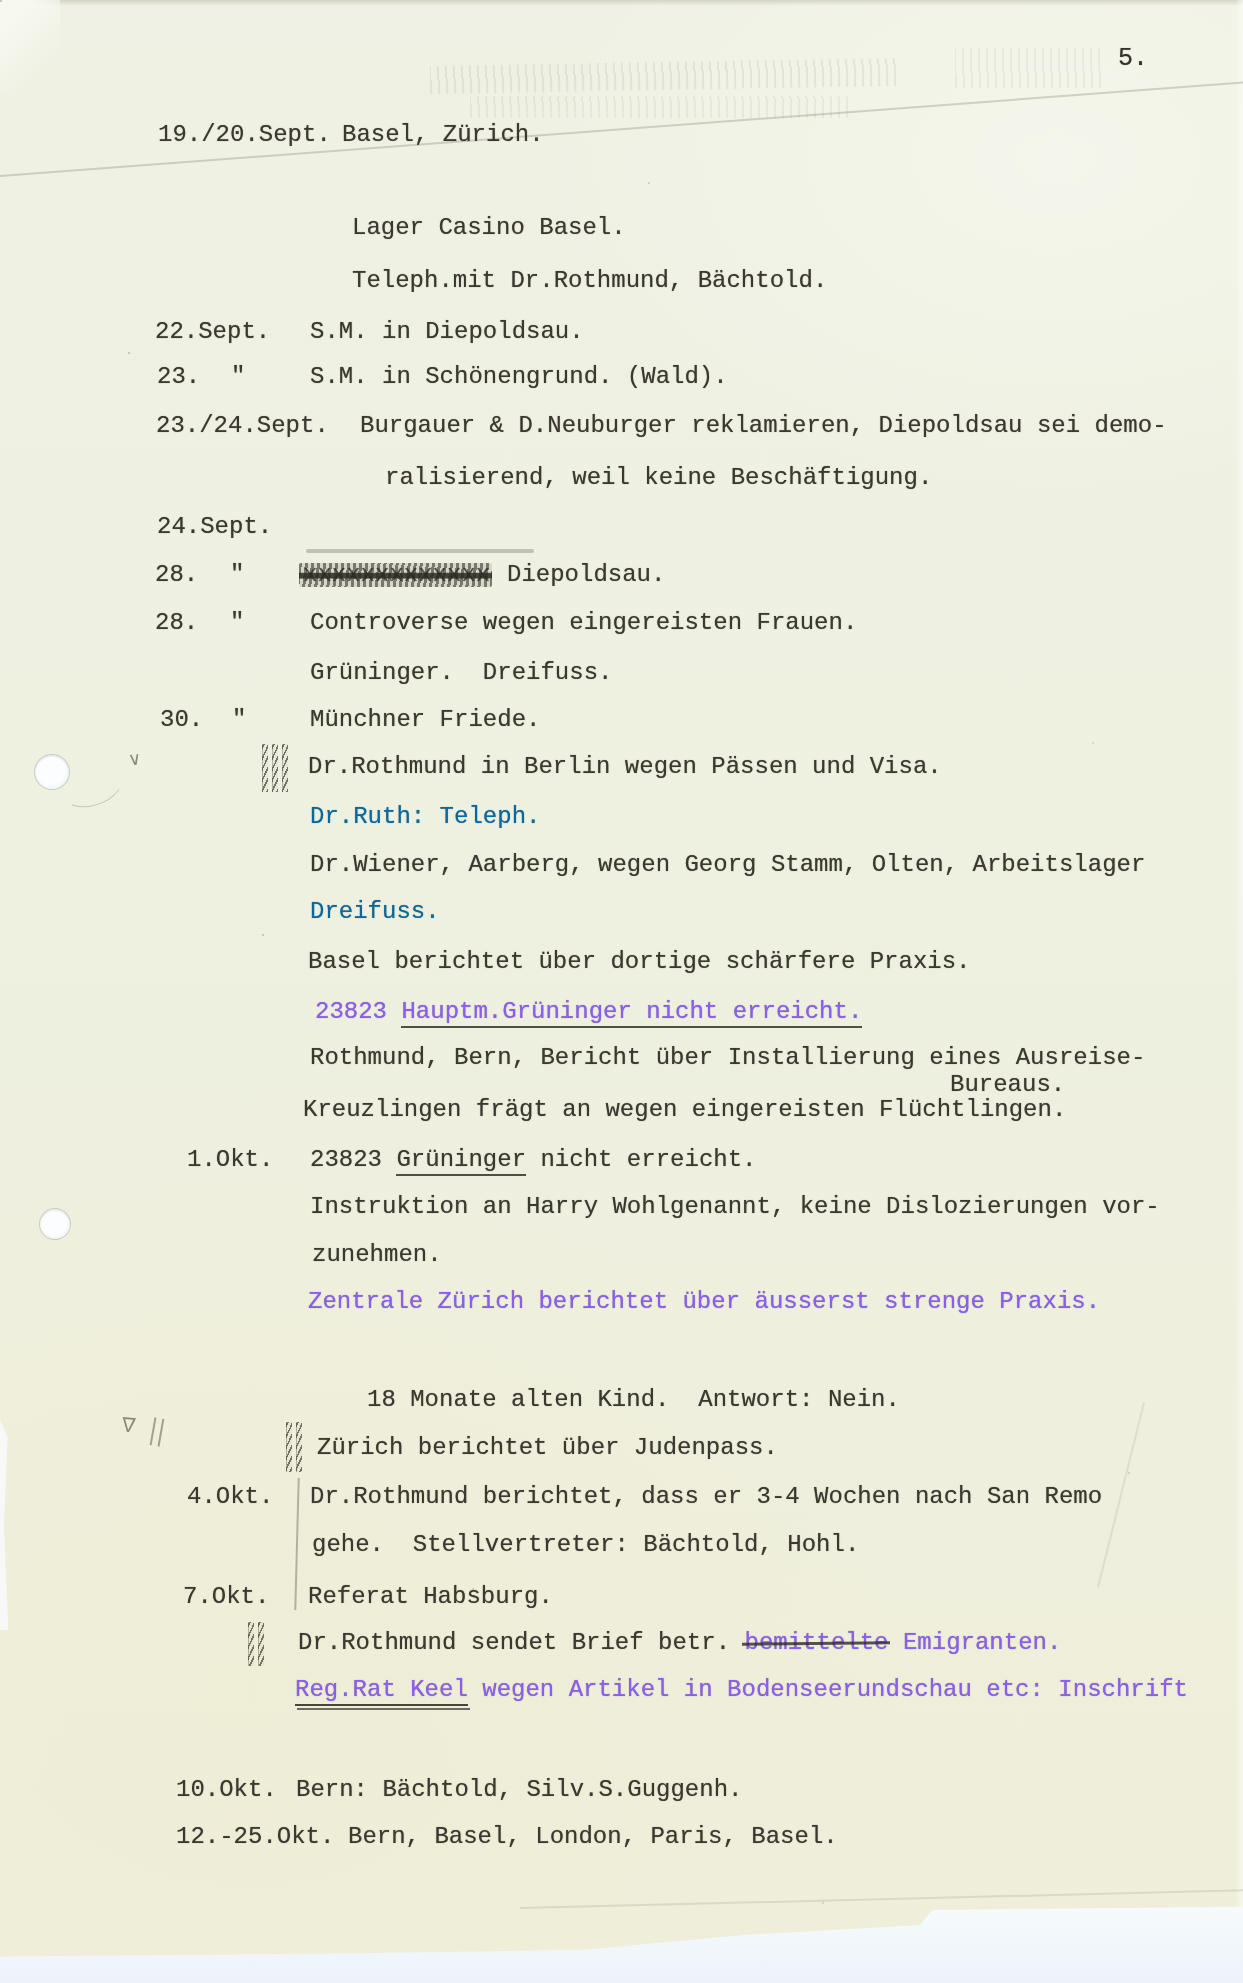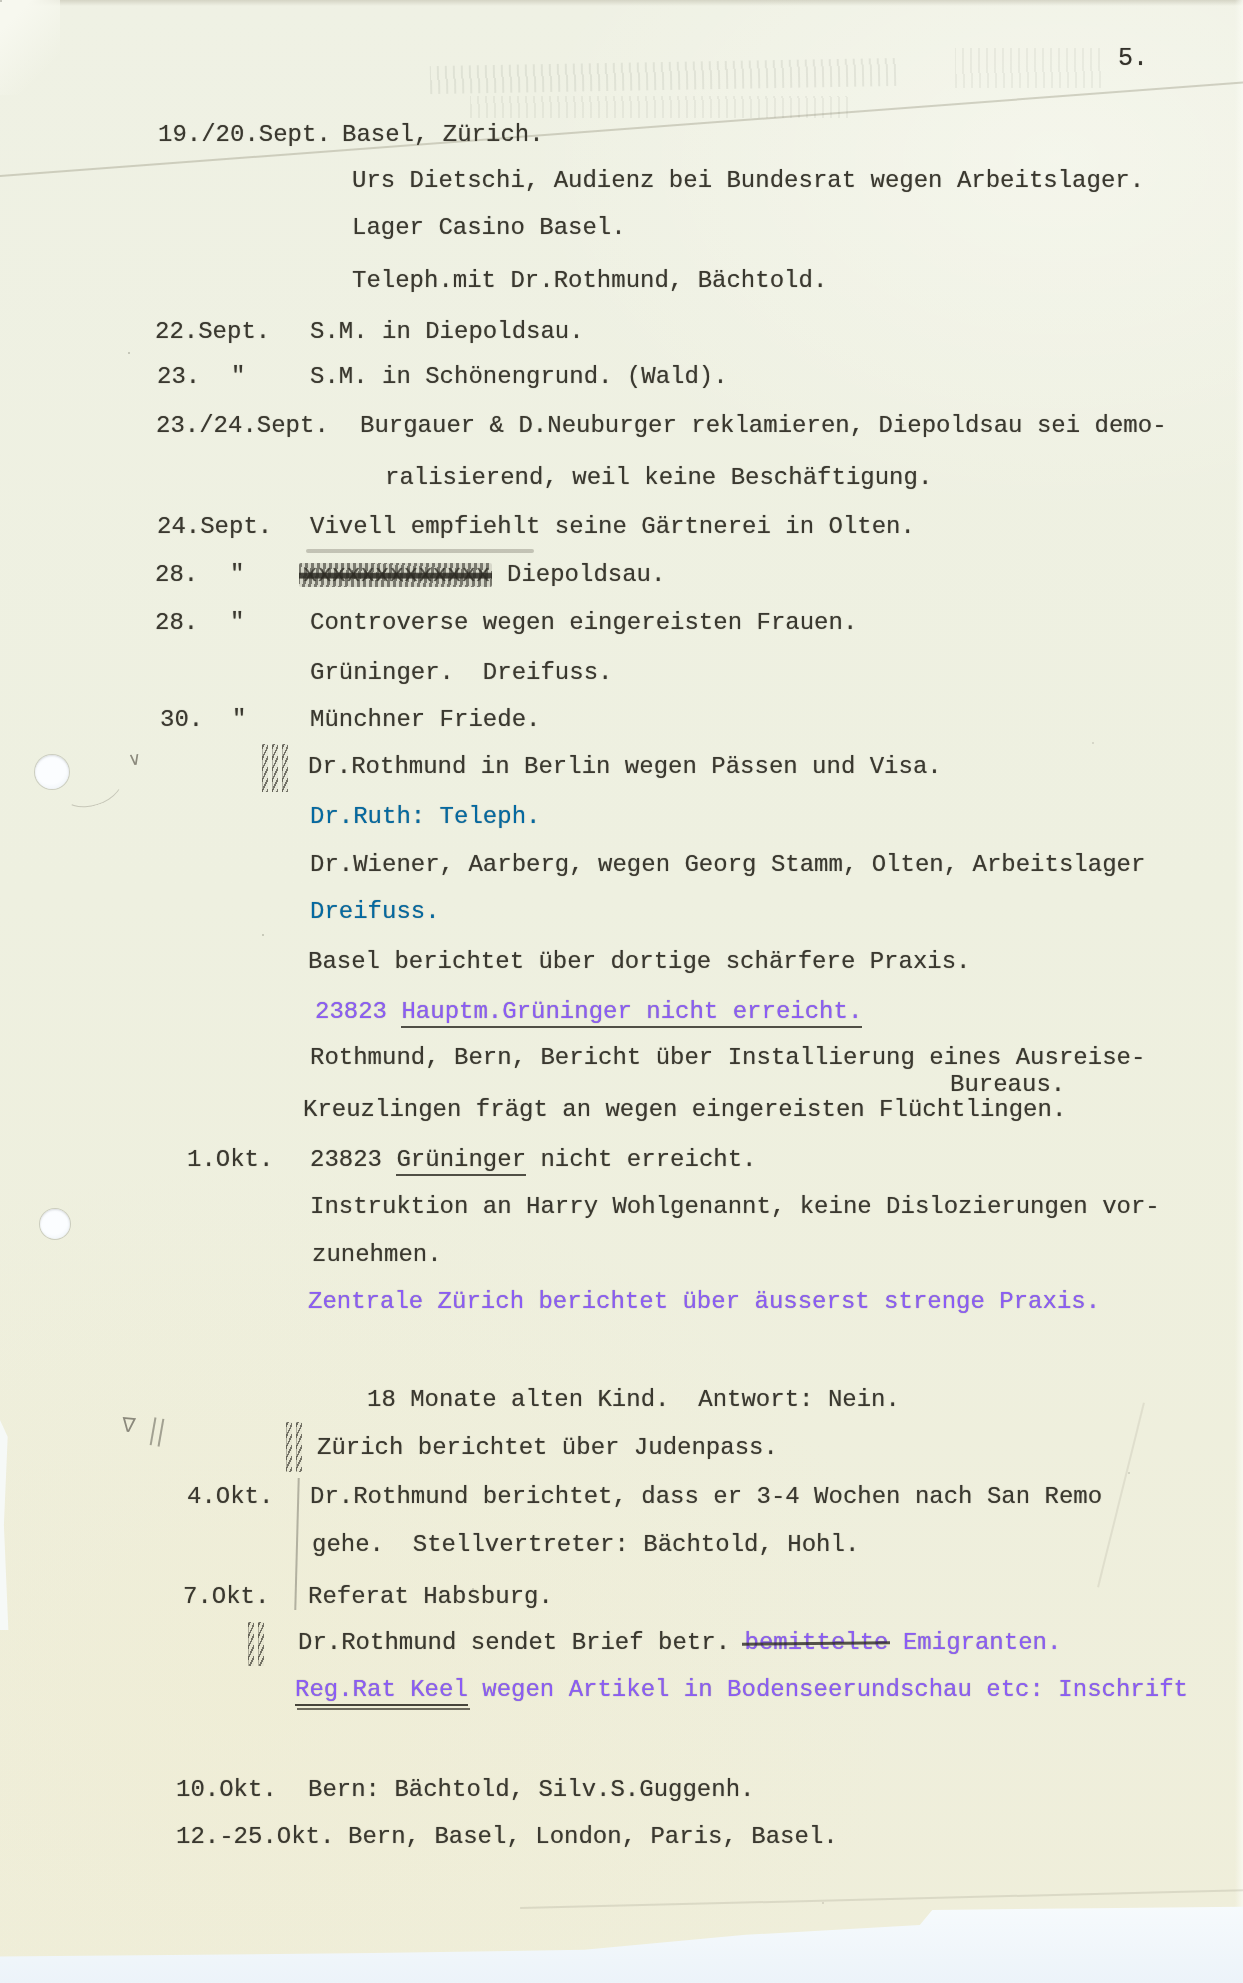--- a/index.html
+++ b/index.html
@@ -93,37 +93,35 @@
   <div class="scan-bottom"></div>
   <div class="specks"></div>
 
   
   <div class="pnum">5.</div>
 
   
   <span class="t" style="left:158px;top:120px;">19./20.Sept.</span>
   <span class="t" style="left:342px;top:120px;">Basel, Zürich.</span>
 
-  <span class="t" style="left:352px;top:166px;">Urs Dietschi, Audienz bei Bundesrat wegen Arbeitslager.</span>
   <span class="t" style="left:352px;top:213px;">Lager Casino Basel.</span>
   <span class="t" style="left:352px;top:266px;">Teleph.mit Dr.Rothmund, Bächtold.</span>
 
   <span class="t" style="left:155px;top:317px;">22.Sept.</span>
   <span class="t" style="left:310px;top:317px;">S.M. in Diepoldsau.</span>
 
   <span class="t" style="left:157px;top:362px;">23.</span>
   <span class="t" style="left:231px;top:362px;">"</span>
   <span class="t" style="left:310px;top:362px;">S.M. in Schönengrund. (Wald).</span>
 
   <span class="t" style="left:156px;top:411px;">23./24.Sept.</span>
   <span class="t" style="left:385px;top:463px;">ralisierend, weil keine Beschäftigung.</span>
   <span class="t" style="left:360px;top:411px;">Burgauer &amp; D.Neuburger reklamieren, Diepoldsau sei demo-</span>
 
   <span class="t" style="left:157px;top:512px;">24.Sept.</span>
-  <span class="t" style="left:310px;top:512px;">Vivell empfiehlt seine Gärtnerei in Olten.</span>
   <div class="smudge-underline" style="left:306px;top:549px;width:228px;"></div>
 
   <span class="t" style="left:155px;top:560px;">28.</span>
   <span class="t" style="left:230px;top:560px;">"</span>
   <span class="t obl" style="left:303px;top:560px;">xxxxxxxxxxxxx</span>
   <span class="t" style="left:507px;top:560px;">Diepoldsau.</span>
 
   <span class="t" style="left:155px;top:608px;">28.</span>
   <span class="t" style="left:230px;top:608px;">"</span>
   <span class="t" style="left:310px;top:608px;">Controverse wegen eingereisten Frauen.</span>
@@ -181,18 +179,18 @@
 
   <div class="hatchbars" style="left:248px;top:1622px;height:44px;">
       <i></i>
       <i></i>
     </div>
   <span class="t ink-dark" style="left:295px;top:1675px;"><span class="uu">Reg.Rat Keel</span><span> wegen Artikel in Bodenseerundschau etc: Inschrift</span></span>
 
   <span class="t" style="left:298px;top:1628px;"><span>Dr.Rothmund sendet Brief betr. </span><span class="strike ink-dark">bemittelte</span><span class="ink-dark"> Emigranten.</span></span>
 
   <span class="t" style="left:176px;top:1775px;">10.Okt.</span>
-  <span class="t" style="left:308px;top:1775px;">Bern: Bächtold, Silv.S.Guggenh.</span>
+  <span class="t" style="left:296px;top:1775px;">Bern: Bächtold, Silv.S.Guggenh.</span>
 
   <span class="t" style="left:176px;top:1822px;">12.-25.Okt.</span>
   <span class="t" style="left:348px;top:1822px;">Bern, Basel, London, Paris, Basel.</span>
 
 </div>
 
 </body></html>

